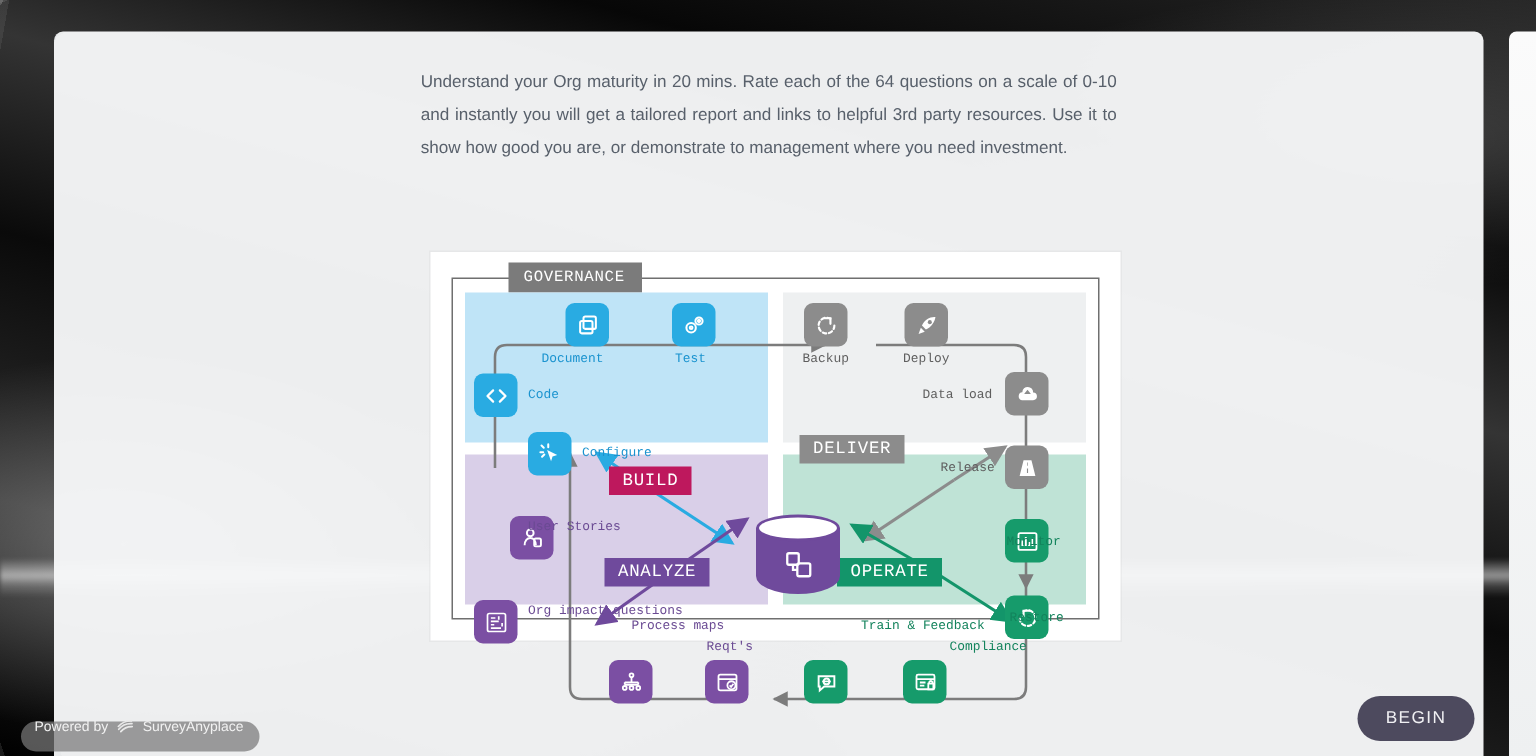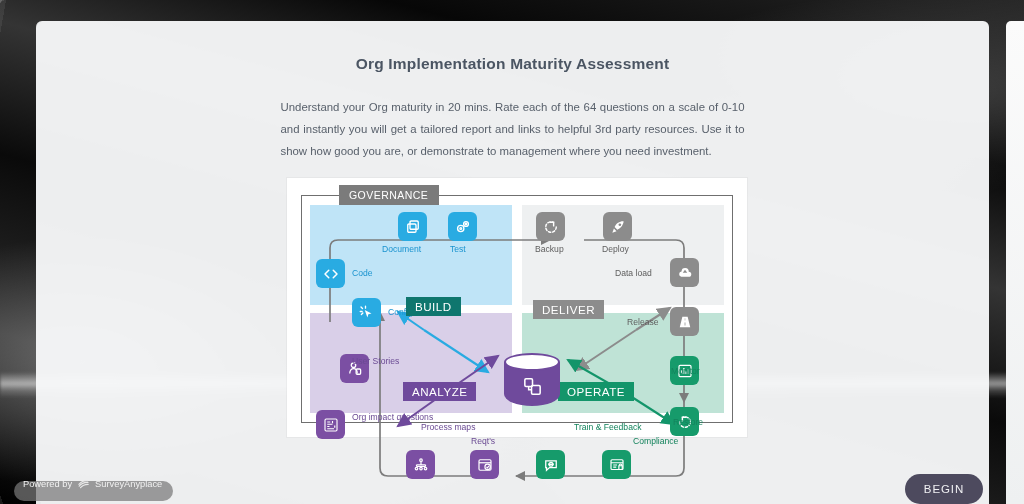--- a/index.html
+++ b/index.html
@@ -70,20 +70,21 @@
     font-size: 11.4px; line-height: 1.92; color: #58606b;
     text-align: justify;
   }
 
   
   #diagram-card {
     position: absolute; left: 251px; top: 123px;
     width: 460px; height: 259px;
     background: #fff;
     box-shadow: 0 0 0 1px rgba(0,0,0,.03);
+    font-family: Liberation Mono, monospace;
   }
   #gov-frame {
     position: absolute; left: 14px; top: 17px; right: 14px; bottom: 14px;
     border: 1.6px solid #6f6f6f;
   }
   #gov-label {
     position: absolute; left: 37px; top: -11px;
     background: #7b7b7b; color: #fff;
     font-size: 10.5px; letter-spacing: .45px;
     padding: 4px 11px 4px 10px;
@@ -120,21 +121,21 @@
   .t-build   { color: #1a93cf; }
   .t-deliver { color: #5e5e5e; }
   .t-analyze { color: #6a4a93; }
   .t-operate { color: #13835c; margin-left: 44px; }
 
   
   .banner {
     position: absolute; color: #fff; font-size: 11.6px; letter-spacing: .5px;
     padding: 3px 9px; white-space: nowrap;
   }
-  .b-build   { background: #0f766e; }
+  .b-build   { background: #be185d; margin-top: 24px; }
   .b-deliver { background: #8c8c8c; }
   .b-analyze { background: #6f4a9c; }
   .b-operate { background: #13956a; }
 
   
   #center-db { position: absolute; left: 202px; top: 157px; width: 56px; height: 58px; }
   #center-db .body {
     position: absolute; left: 0; top: 9px; width: 56px; height: 44px;
     background: #6f4a9c; border-radius: 0 0 28px 28px / 0 0 12px 12px;
   }
@@ -169,21 +170,20 @@
 
 <div id="bg-photo">
   <div id="bg-streak"></div>
 </div>
 
 <div id="right-sliver"></div>
 
 <div id="survey-card">
   <div class="card-inner">
 
-    <h1 id="page-title">Org Implementation Maturity Assessment</h1>
 
     <p id="intro-text">Understand your Org maturity in 20 mins. Rate each of the 64 questions on a scale of 0-10 and instantly you will get a tailored report and links to helpful 3rd party resources. Use it to show how good you are, or demonstrate to management where you need investment.</p>
 
     <div id="diagram-card">
 
       <div id="gov-frame">
         <span id="gov-label">GOVERNANCE</span>
 
         <div id="quad-wrap">
           <div class="quad q-build"></div>
@@ -247,21 +247,21 @@
         <div class="node" style="left:14px;  top:102px;margin-left:36px;">
           <div class="chip c-build">
             <svg viewBox="0 0 24 24" fill="none" stroke="#fff" stroke-width="1.8" stroke-linecap="round">
               <path d="M4,4 L6,6 M10,3 L10,5.5 M3,10 L5.5,10 M4.5,14 L6.5,12"></path>
               <path d="M9,8 L18,12.5 L13.8,13.8 L12.5,18 Z" fill="#fff" stroke="none"></path>
             </svg>
           </div>
           <span class="lbl t-build" style="left:36px; top:9px;">Configure</span>
         </div>
 
-        <div class="node" style="left:96px;  top:16px;">
+        <div class="node" style="left:75px;  top:16px;">
           <div class="chip c-build">
             <svg viewBox="0 0 24 24" fill="none" stroke="#fff" stroke-width="1.8">
               <rect x="8" y="4" width="11" height="11" rx="1.5"></rect>
               <rect x="5" y="8" width="11" height="11" rx="1.5"></rect>
             </svg>
           </div>
           <span class="lbl t-build" style="left:-16px; top:32px;">Document</span>
         </div>
 
         <div class="node" style="left:146px; top:16px;">

